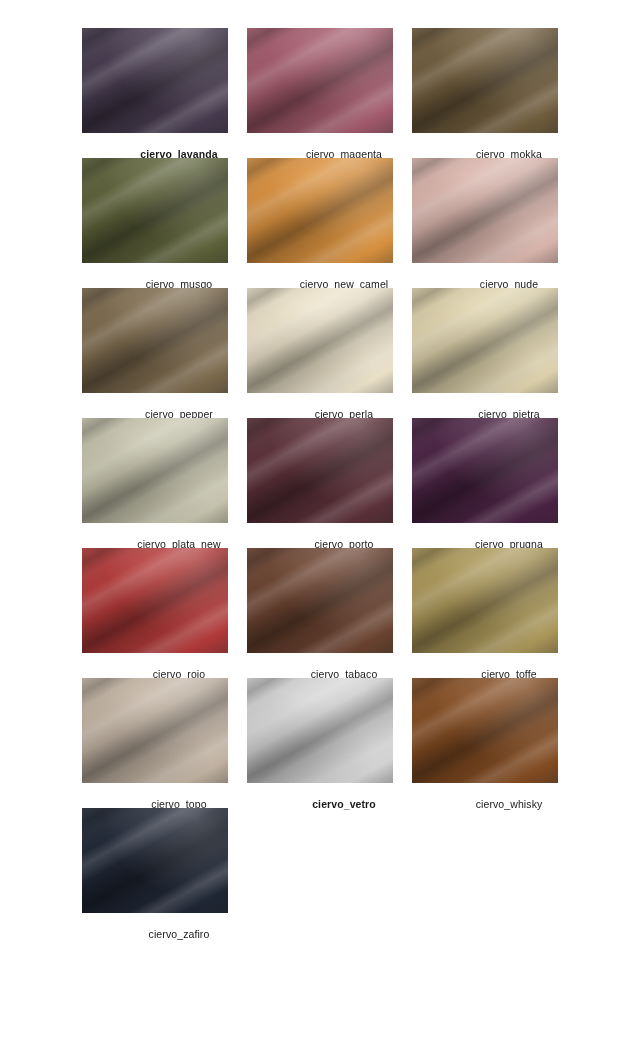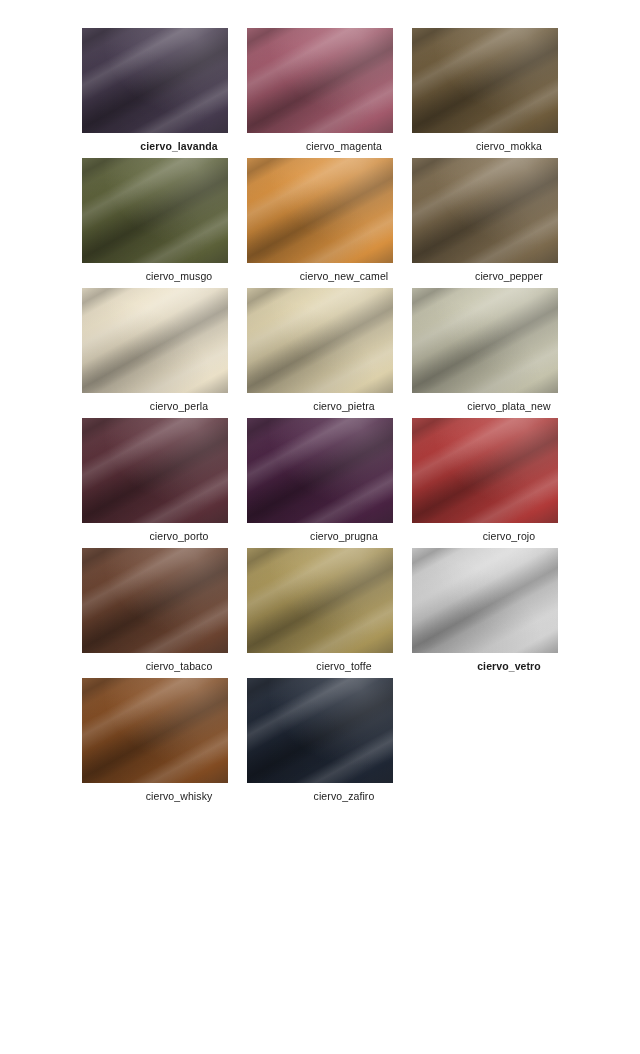--- a/index.html
+++ b/index.html
@@ -98,21 +98,21 @@
     inset: 0;
     background:
       radial-gradient(ellipse at 78% 10%, rgba(255,255,255,0.22) 0%, rgba(255,255,255,0) 58%),
       radial-gradient(ellipse at 12% 92%, rgba(0,0,0,0.16) 0%, rgba(0,0,0,0) 62%);
   }
 
   .swatch-label {
     font-size: 10.5px;
     color: #1a1a1a;
     line-height: 1;
-    padding-top: 8px;
+    padding-top: 16px;
     text-align: left;
     white-space: nowrap;
     letter-spacing: 0.1px;
     margin-left: 48px;
   }
 
   .swatch-label.bold { font-weight: bold; }
 </style>
 </head>
 <body>
@@ -159,20 +159,29 @@
         <div class="swatch-image">
           <div class="base" style="background: rgb(217, 145, 63);"></div>
           <div class="folds2"></div>
           <div class="folds"></div>
           <div class="sheen"></div>
         </div>
         <div class="swatch-label">ciervo_new_camel</div>
       </div>
       <div class="swatch-cell">
         <div class="swatch-image">
+          <div class="base" style="background: rgb(217, 181, 172);"></div>
+          <div class="folds2"></div>
+          <div class="folds"></div>
+          <div class="sheen"></div>
+        </div>
+        <div class="swatch-label">ciervo_nude</div>
+      </div>
+      <div class="swatch-cell">
+        <div class="swatch-image">
           <div class="base" style="background: rgb(124, 106, 77);"></div>
           <div class="folds2"></div>
           <div class="folds"></div>
           <div class="sheen"></div>
         </div>
         <div class="swatch-label">ciervo_pepper</div>
       </div>
       <div class="swatch-cell">
         <div class="swatch-image">
           <div class="base" style="background: rgb(236, 226, 201);"></div>
@@ -237,20 +246,29 @@
         <div class="swatch-label">ciervo_tabaco</div>
       </div>
       <div class="swatch-cell">
         <div class="swatch-image">
           <div class="base" style="background: rgb(171, 151, 89);"></div>
           <div class="folds2"></div>
           <div class="folds"></div>
           <div class="sheen"></div>
         </div>
         <div class="swatch-label">ciervo_toffe</div>
+      </div>
+      <div class="swatch-cell">
+        <div class="swatch-image">
+          <div class="base" style="background: rgb(194, 179, 163);"></div>
+          <div class="folds2"></div>
+          <div class="folds"></div>
+          <div class="sheen"></div>
+        </div>
+        <div class="swatch-label">ciervo_topo</div>
       </div>
       <div class="swatch-cell">
         <div class="swatch-image">
           <div class="base" style="background: rgb(212, 212, 212);"></div>
           <div class="folds2"></div>
           <div class="folds"></div>
           <div class="sheen"></div>
         </div>
         <div class="swatch-label bold">ciervo_vetro</div>
       </div>

